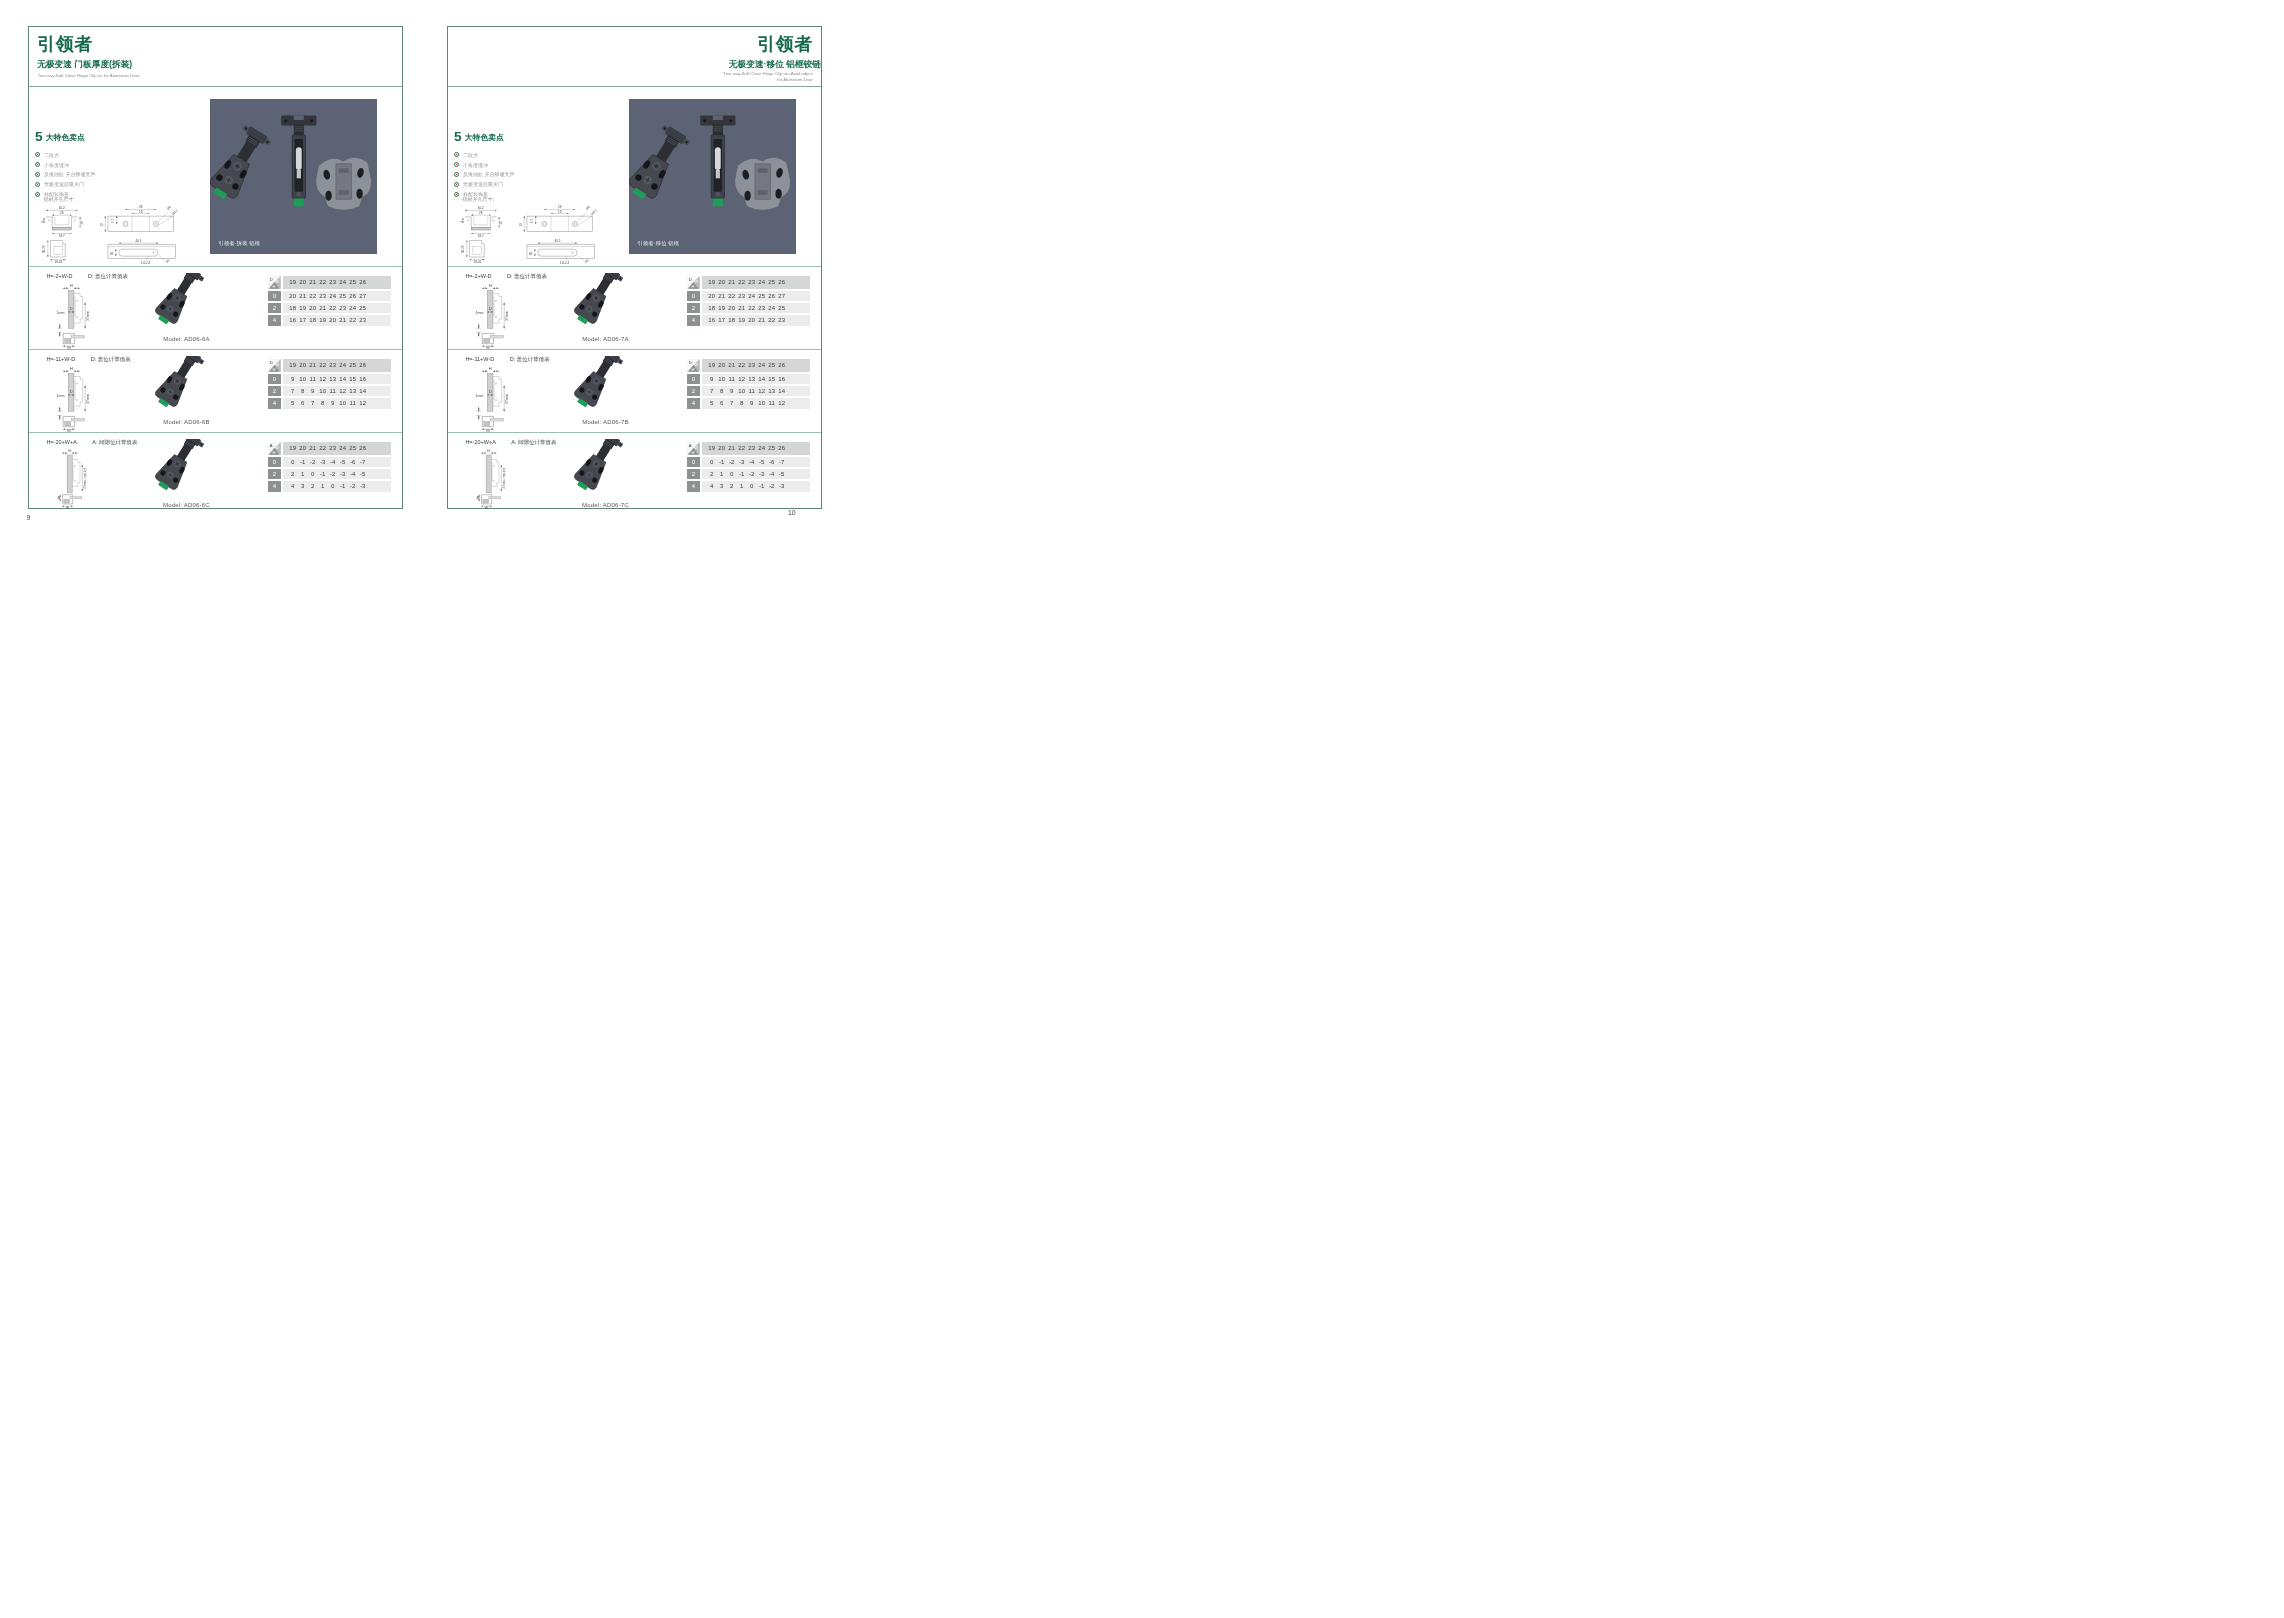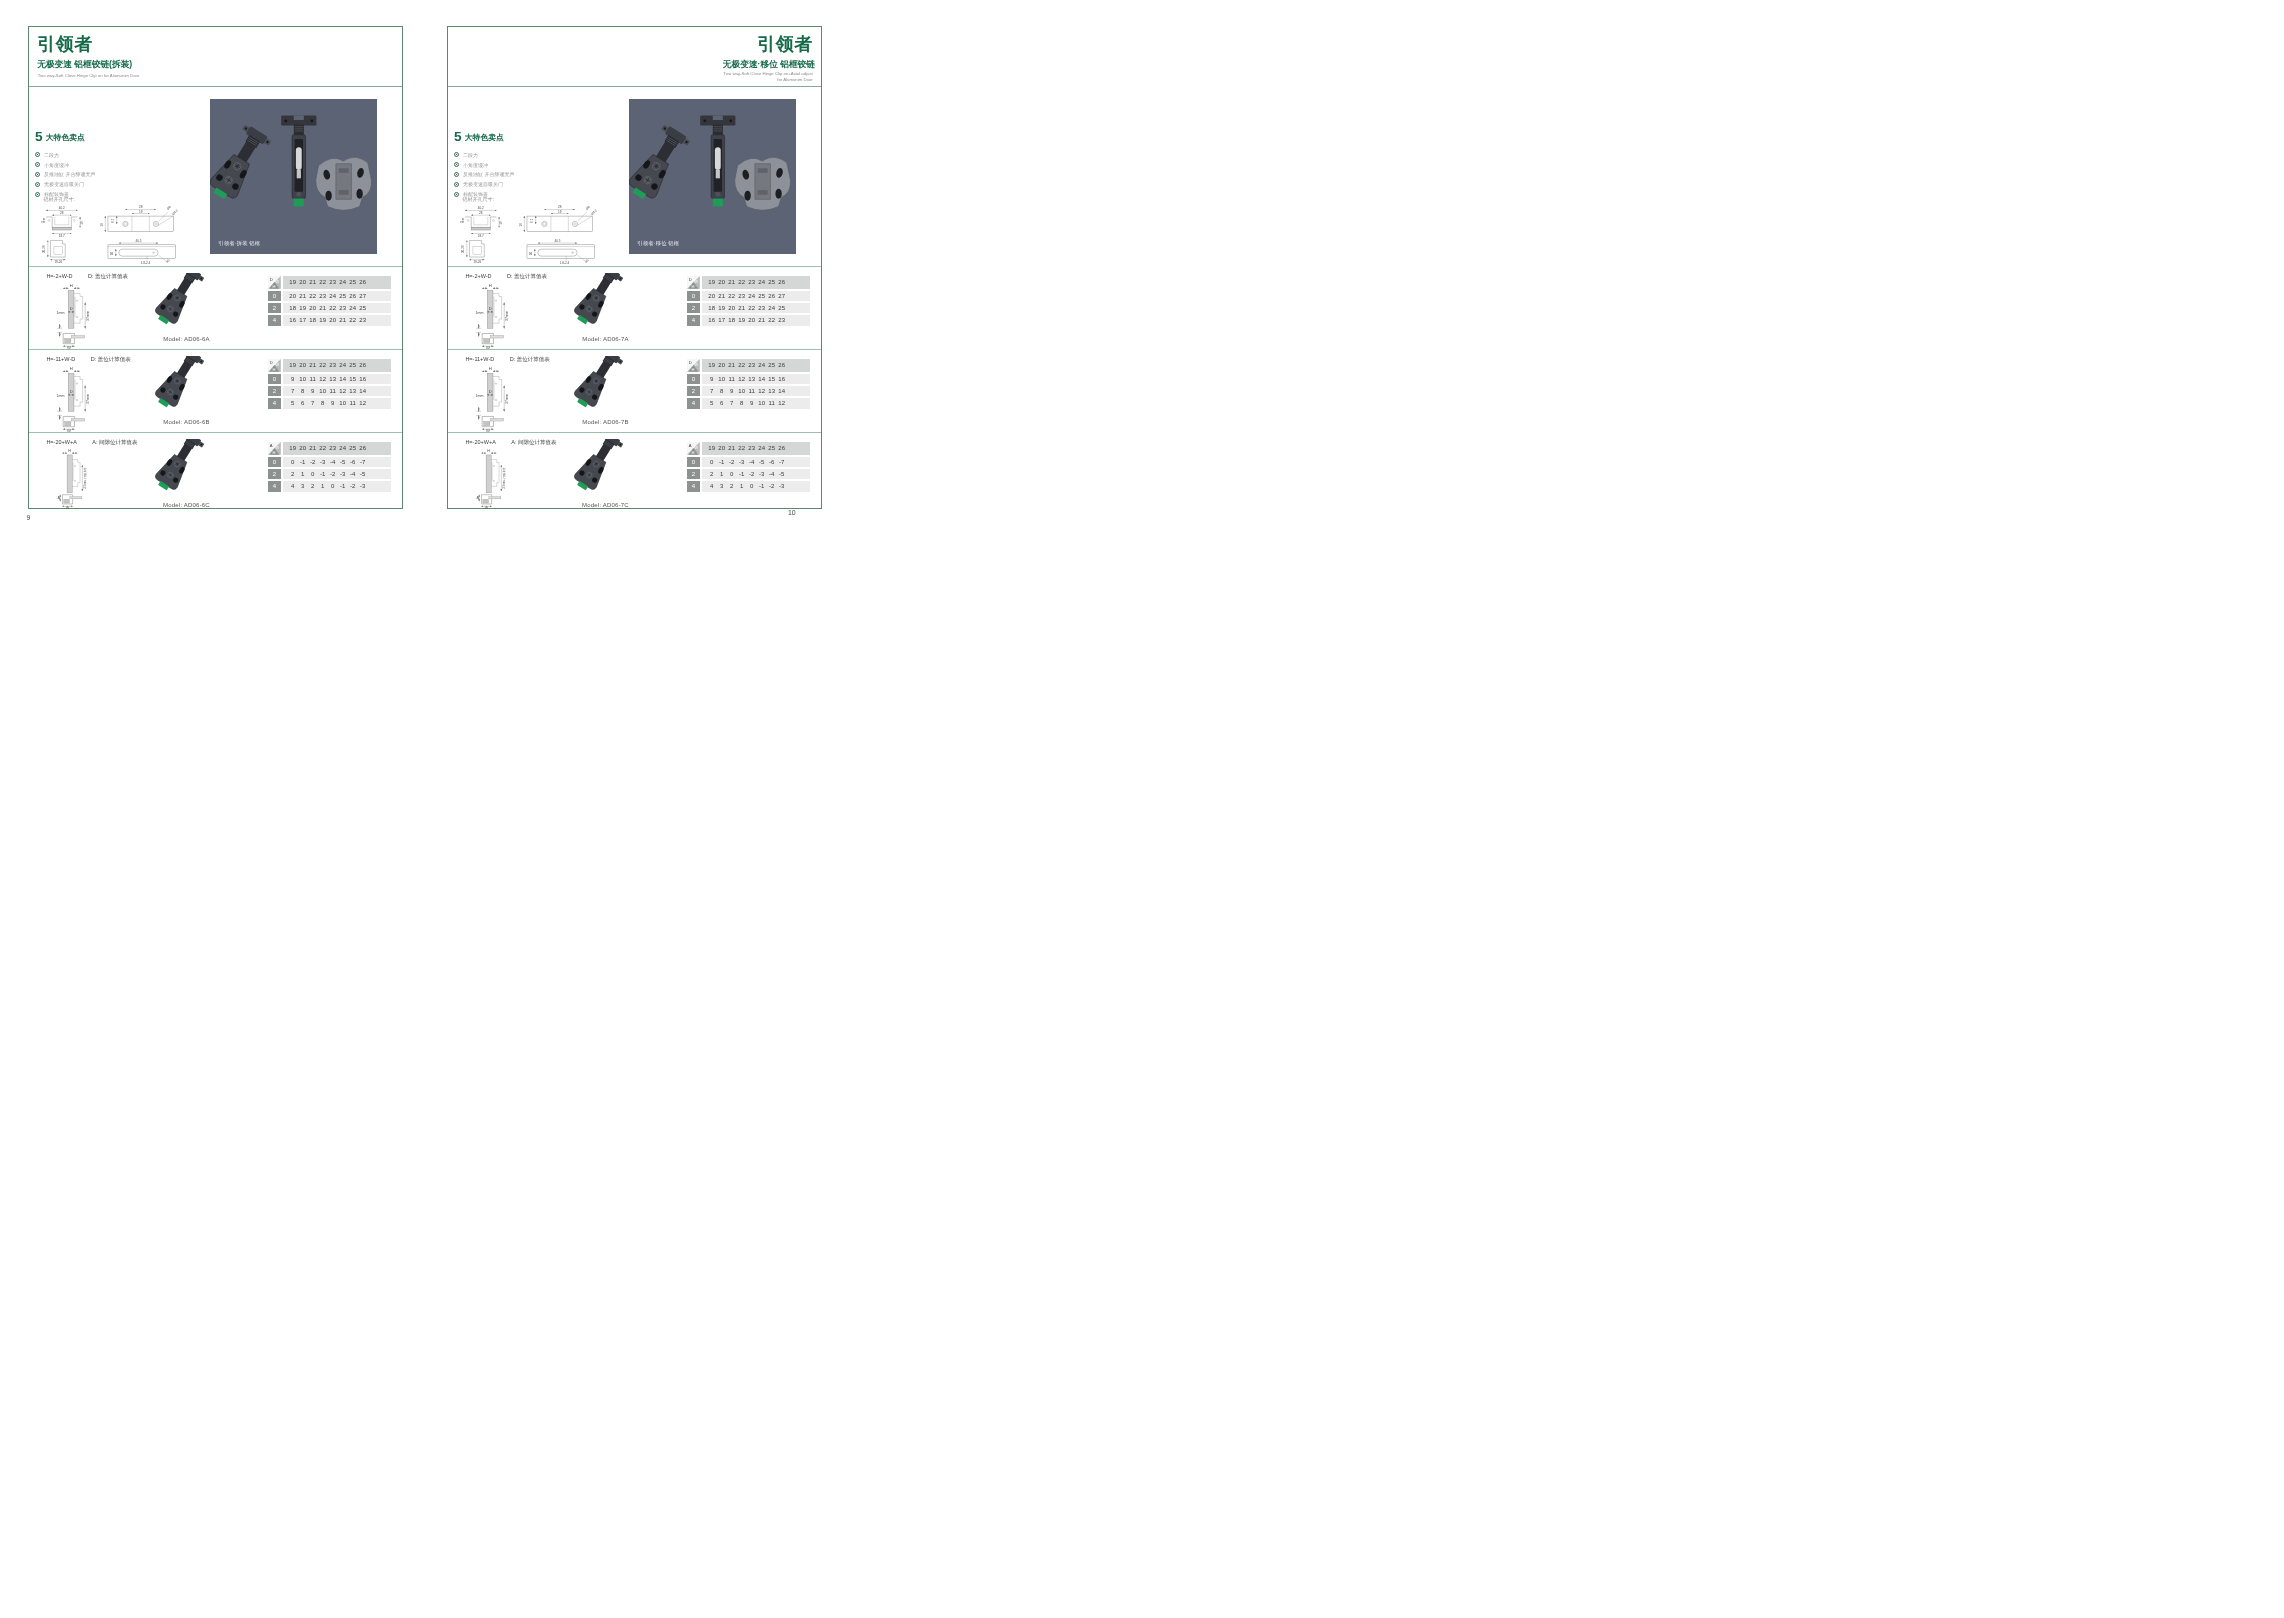--- a/index.html
+++ b/index.html
@@ -8,21 +8,21 @@
   .page{position:absolute;top:26px;width:373px;height:481px;border:0.5px solid #5e8672;background:#fff;}
   .page.left{left:28px}
   .page.right{left:447px}
 
   
   .title{position:absolute;top:8px;font-size:18px;font-weight:bold;color:#166a4a;letter-spacing:0.5px;line-height:1;}
   .left .title{left:8.2px}
   .right .title{right:8.2px}
   .subtitle{position:absolute;top:32px;font-size:8.7px;font-weight:bold;color:#166a4a;}
   .left .subtitle{left:8.2px}
-  .right .subtitle{right:6px}
+  .right .subtitle{right:0}
   .sub-en{position:absolute;font-size:4.3px;color:#8a8a8a;line-height:1.4;}
   .left .sub-en{left:8.7px;top:46px;}
   .right .sub-en{right:8.2px;top:44px;text-align:right;}
   .hdr-rule{position:absolute;top:59px;left:0;right:0;height:0.9px;background:#86a69a;}
 
   
   .features{position:absolute;left:6px;top:102px;}
   .f-head{font-size:7.8px;font-weight:bold;color:#166a4a;}
   .f-head .big{font-size:13.7px;margin-right:3.2px;vertical-align:-0.9px;}
   .f-list{list-style:none;margin:6px 0 0 0;padding:0;}
@@ -236,21 +236,21 @@
     </g>
 
     <g id="g-hinge-photo">
       <use href="#g-hinge" transform="translate(34,-12) scale(0.8)"></use>
     </g>
   </defs>
 </svg>
 
 <div class="page left">
   <div class="title">引领者</div>
-  <div class="subtitle">无极变速 铝框铰链(拆装)</div>
+  <div class="subtitle">无极变速 门板厚度(拆装)</div>
   <div class="sub-en">Two way-Soft Close Hinge Clip on for Alumunim Door</div>
   <div class="hdr-rule"></div>
 
   <div class="features">
     <div class="f-head">
       <span class="big">5</span><span>大特色卖点</span>
     </div>
     <ul class="f-list">
       <li>
           <svg width="5" height="5" viewBox="0 0 11 11">

